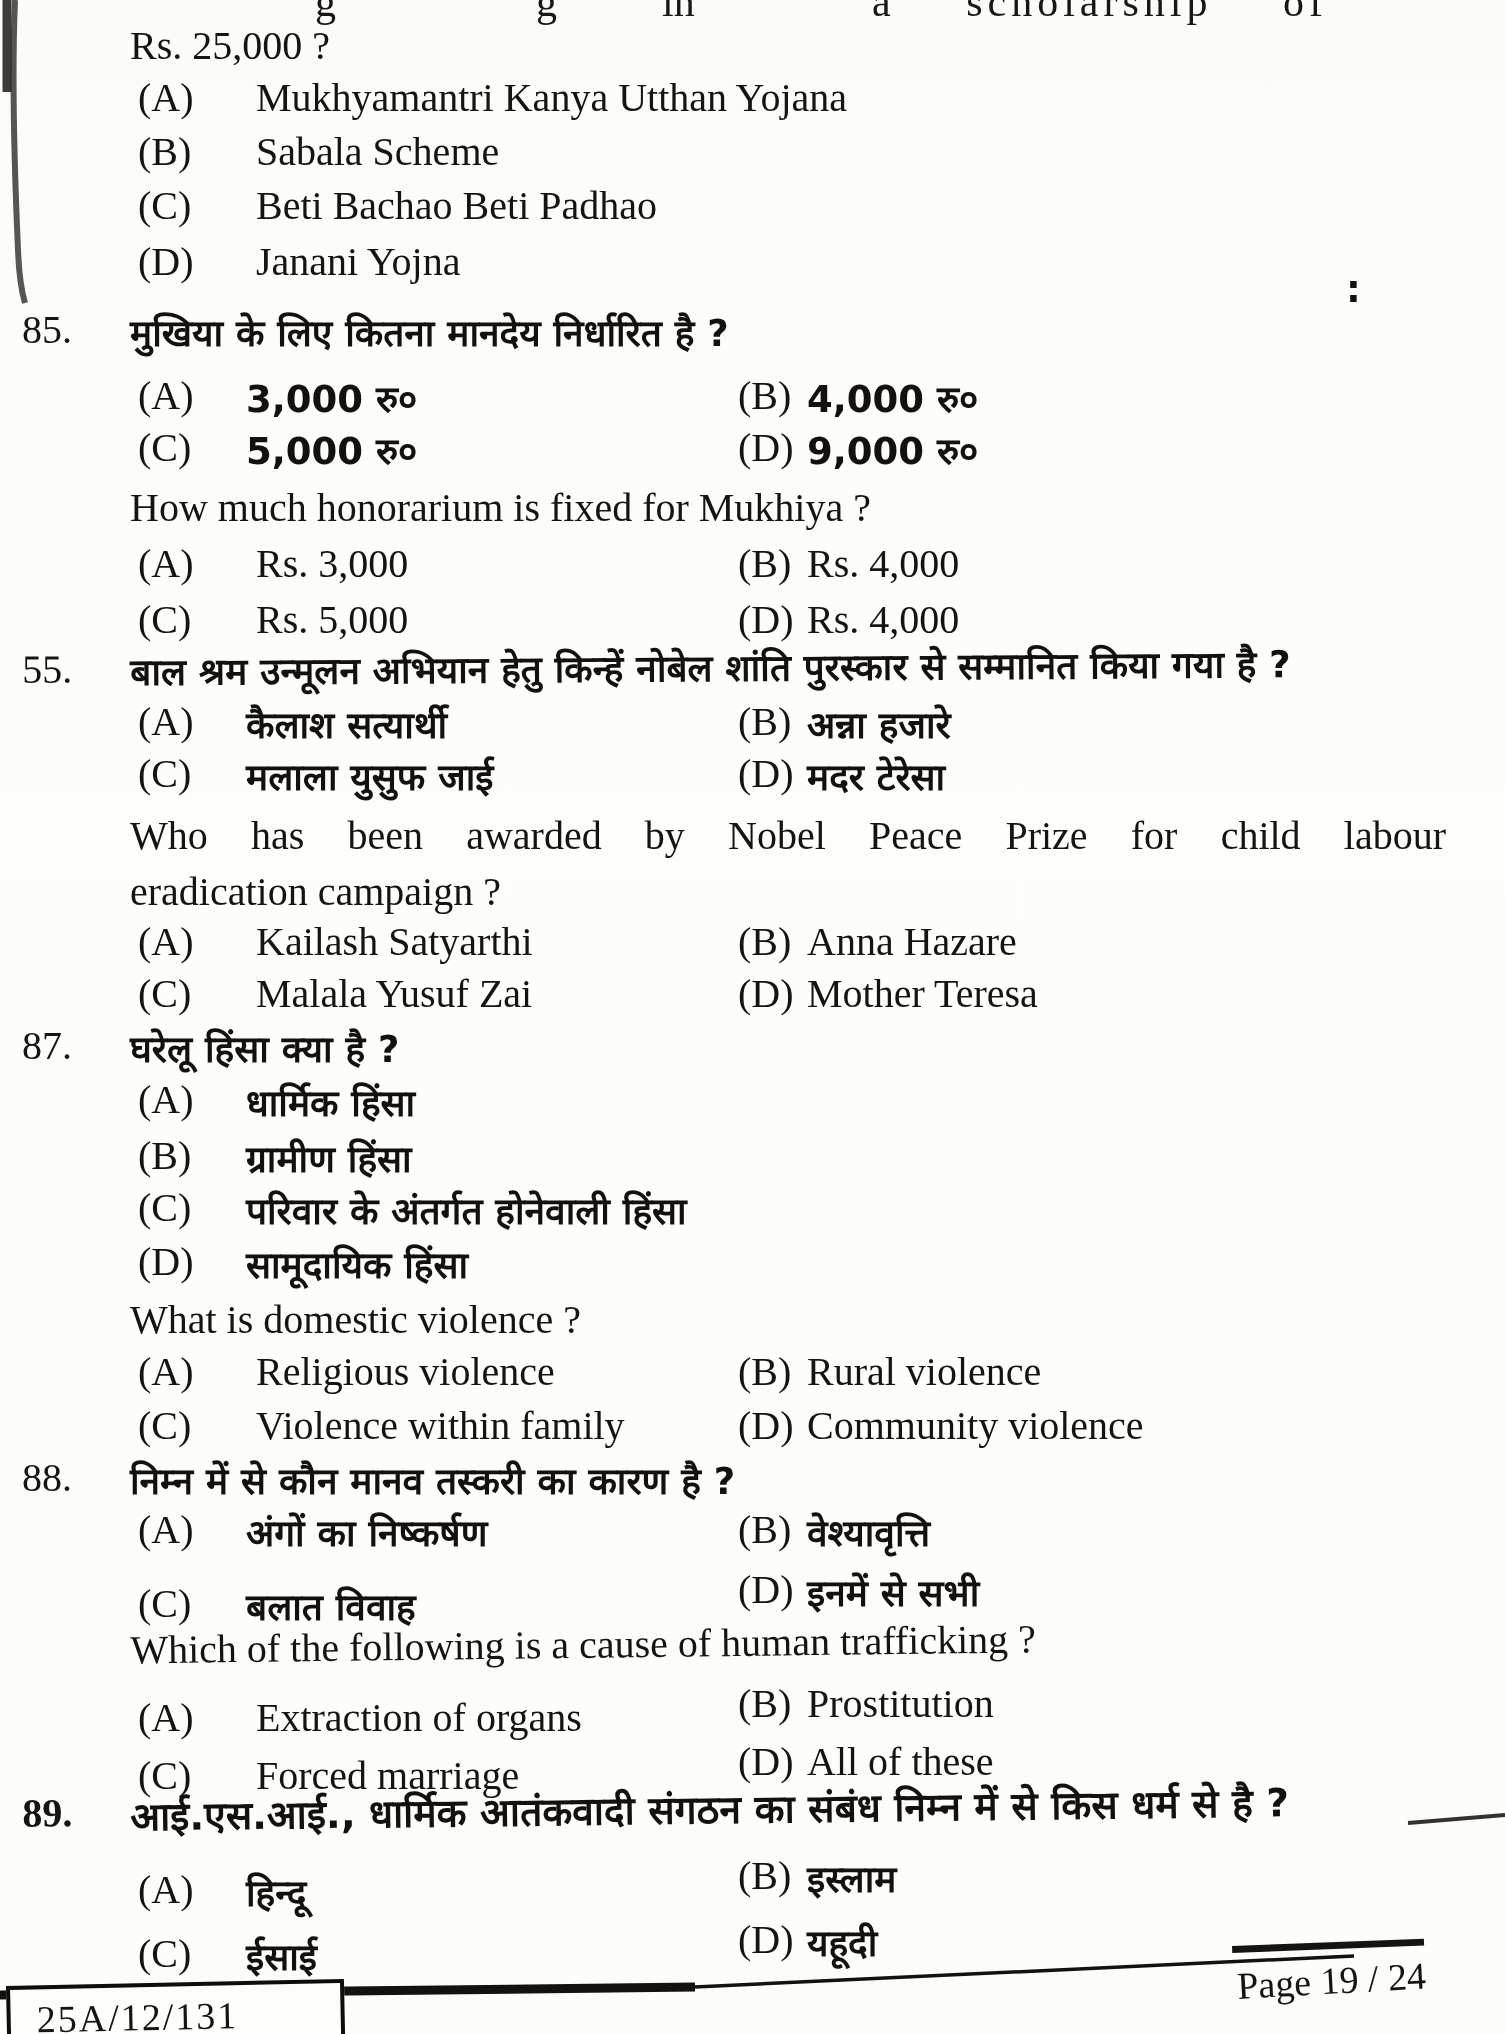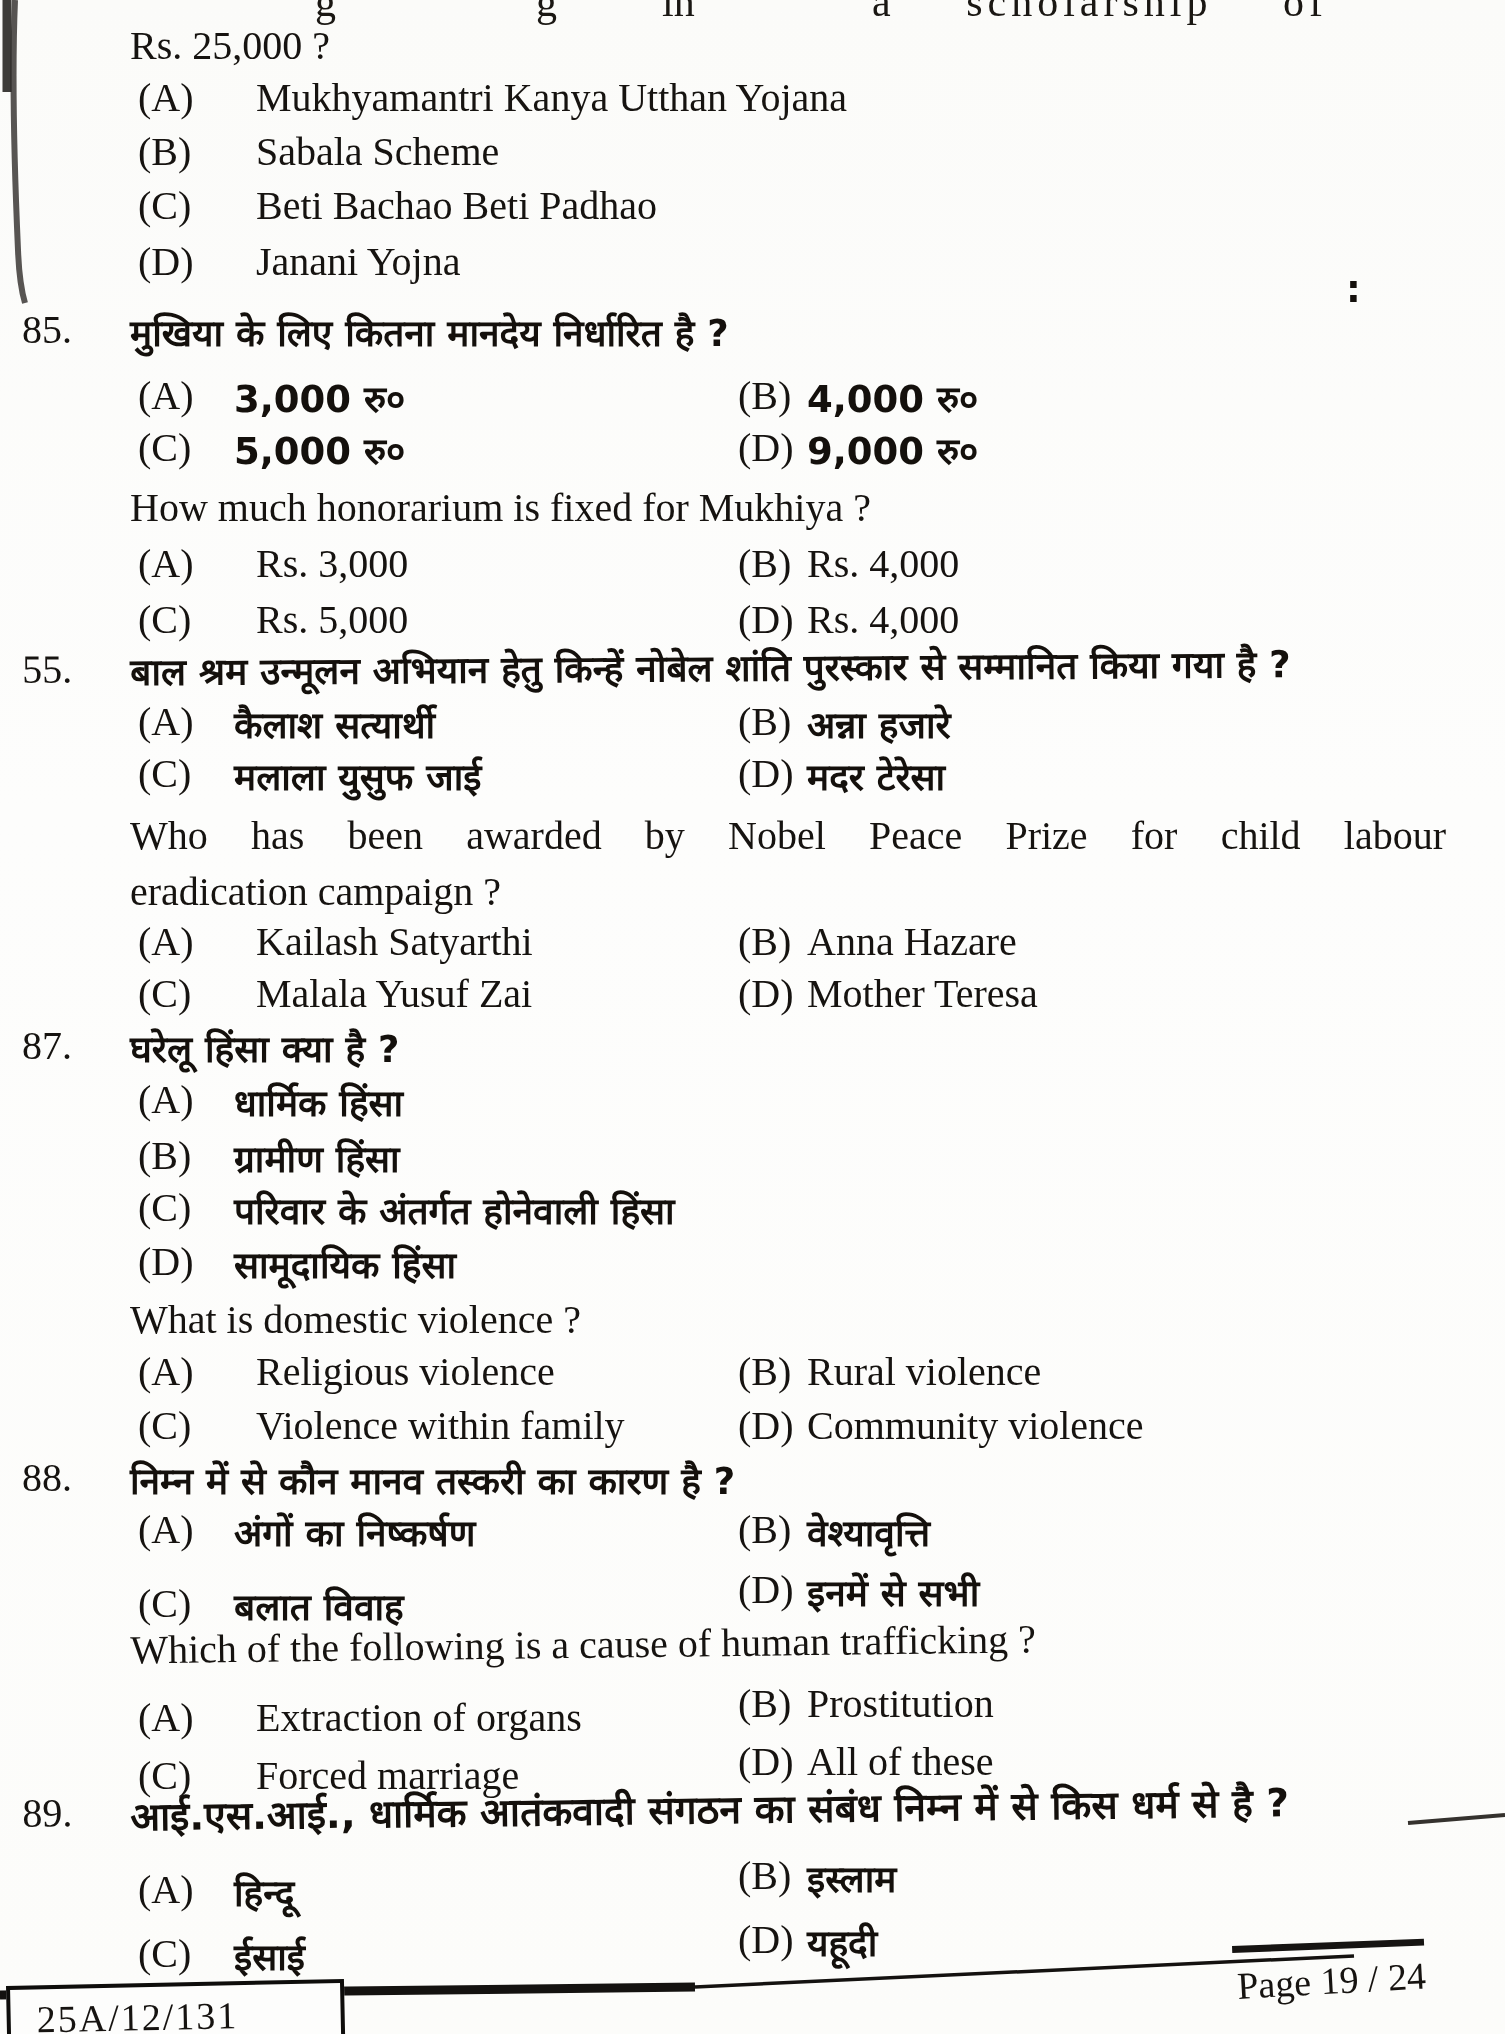--- a/index.html
+++ b/index.html
@@ -9,21 +9,21 @@
     overflow:hidden;
   }
   .row { position:absolute; left:0; width:1505px; height:0; }
   .abs { position:absolute; top:0; white-space:nowrap; }
   .en { font-family:"Liberation Serif","DejaVu Serif",serif; font-size:40px; color:#161310; }
   .hi { font-family:"DejaVu Sans","Liberation Sans",sans-serif; font-size:37px; font-weight:700; color:#14100c; }
   .qnum { left:22px; }
   .qtx  { left:130px; }
   .l1 { left:138px; }
   .t1 { left:256px; }
-  .t1h{ left:234px; }
+  .t1h{ left:246px; }
   .l2 { left:738px; }
   .t2 { left:807px; }
   .drop { top:14px; }
   .just { width:1316px; white-space:normal; text-align:justify; text-align-last:justify; }
   .frag { position:absolute; top:-22px; font-family:"Liberation Serif",serif; font-size:42px; color:#1a1713; }
   .fragwide { letter-spacing:5px; word-spacing:55px; }
   .colon { position:absolute; left:1346px; top:268px; }
   .fbox {
     position:absolute; left:6px; top:1986px; width:330px; height:72px;
     border:4px solid #0e0d0b; background:#fdfdfc;
@@ -200,21 +200,21 @@
     <span class="abs t2 en">Prostitution</span>
   </div>
   <div class="row" style="top:1738px">
     <span class="abs l1 en drop">(C)</span>
     <span class="abs t1 en drop">Forced marriage</span>
     <span class="abs l2 en">(D)</span>
     <span class="abs t2 en">All of these</span>
   </div>
 
   <div class="row tilt2" style="top:1790px">
-    <span class="abs qnum en" style="font-weight:normal">89.</span>
+    <span class="abs qnum en" style="font-weight:bold">89.</span>
     <span class="abs qtx hi" style="font-size:39px">आई.एस.आई., धार्मिक आतंकवादी संगठन का संबंध निम्न में से किस धर्म से है ?</span>
   </div>
   <div class="row" style="top:1852px">
     <span class="abs l1 en drop">(A)</span>
     <span class="abs t1h hi drop">हिन्दू</span>
     <span class="abs l2 en">(B)</span>
     <span class="abs t2 hi">इस्लाम</span>
   </div>
   <div class="row" style="top:1916px">
     <span class="abs l1 en drop">(C)</span>

